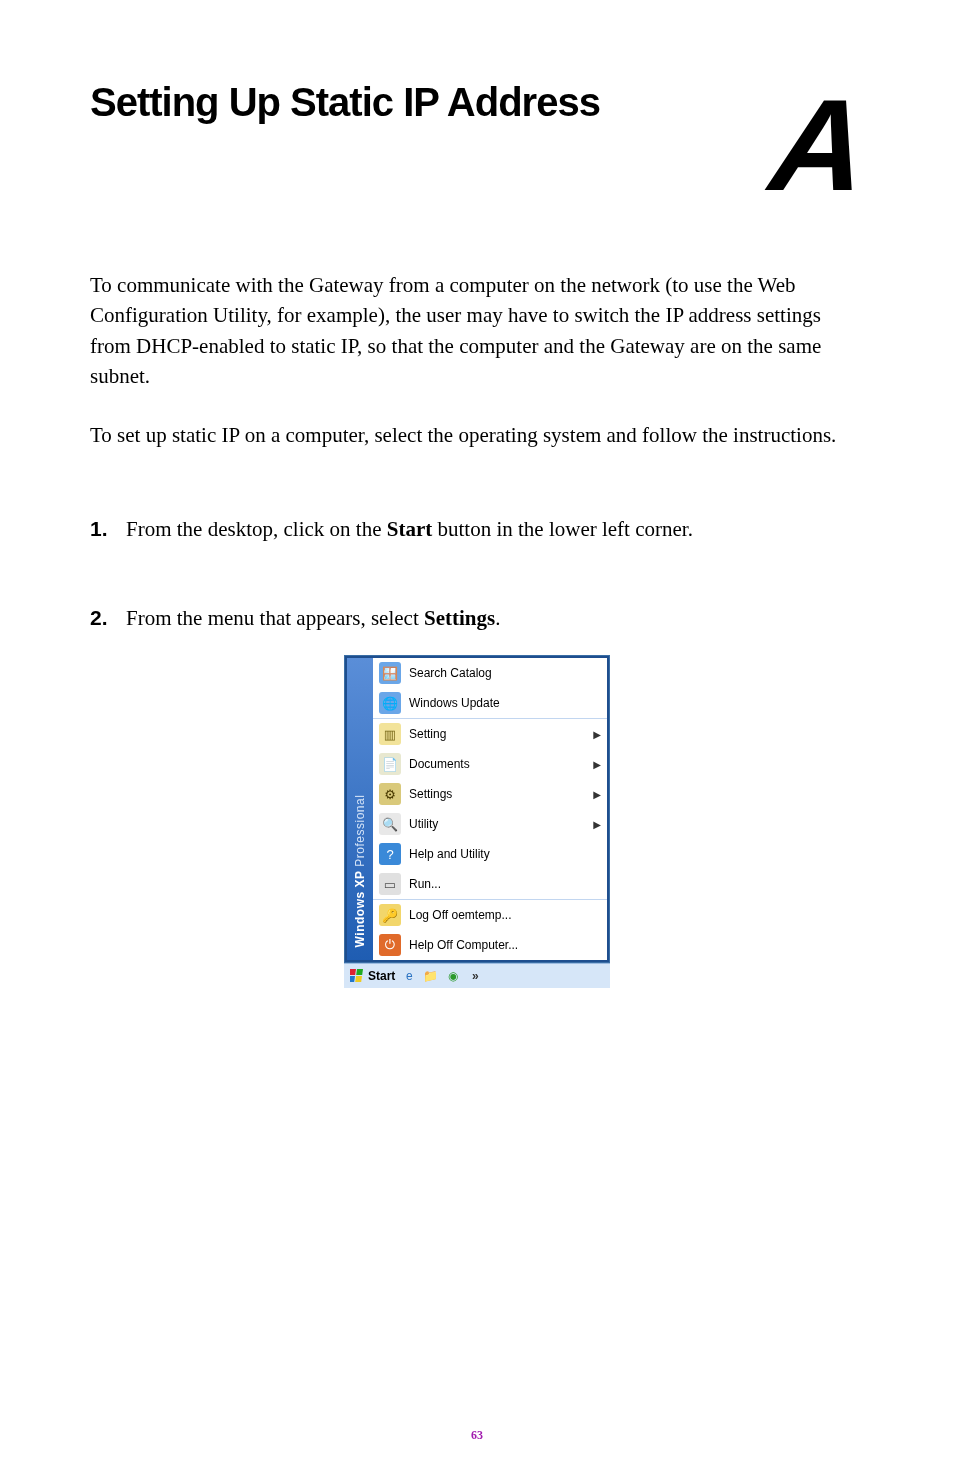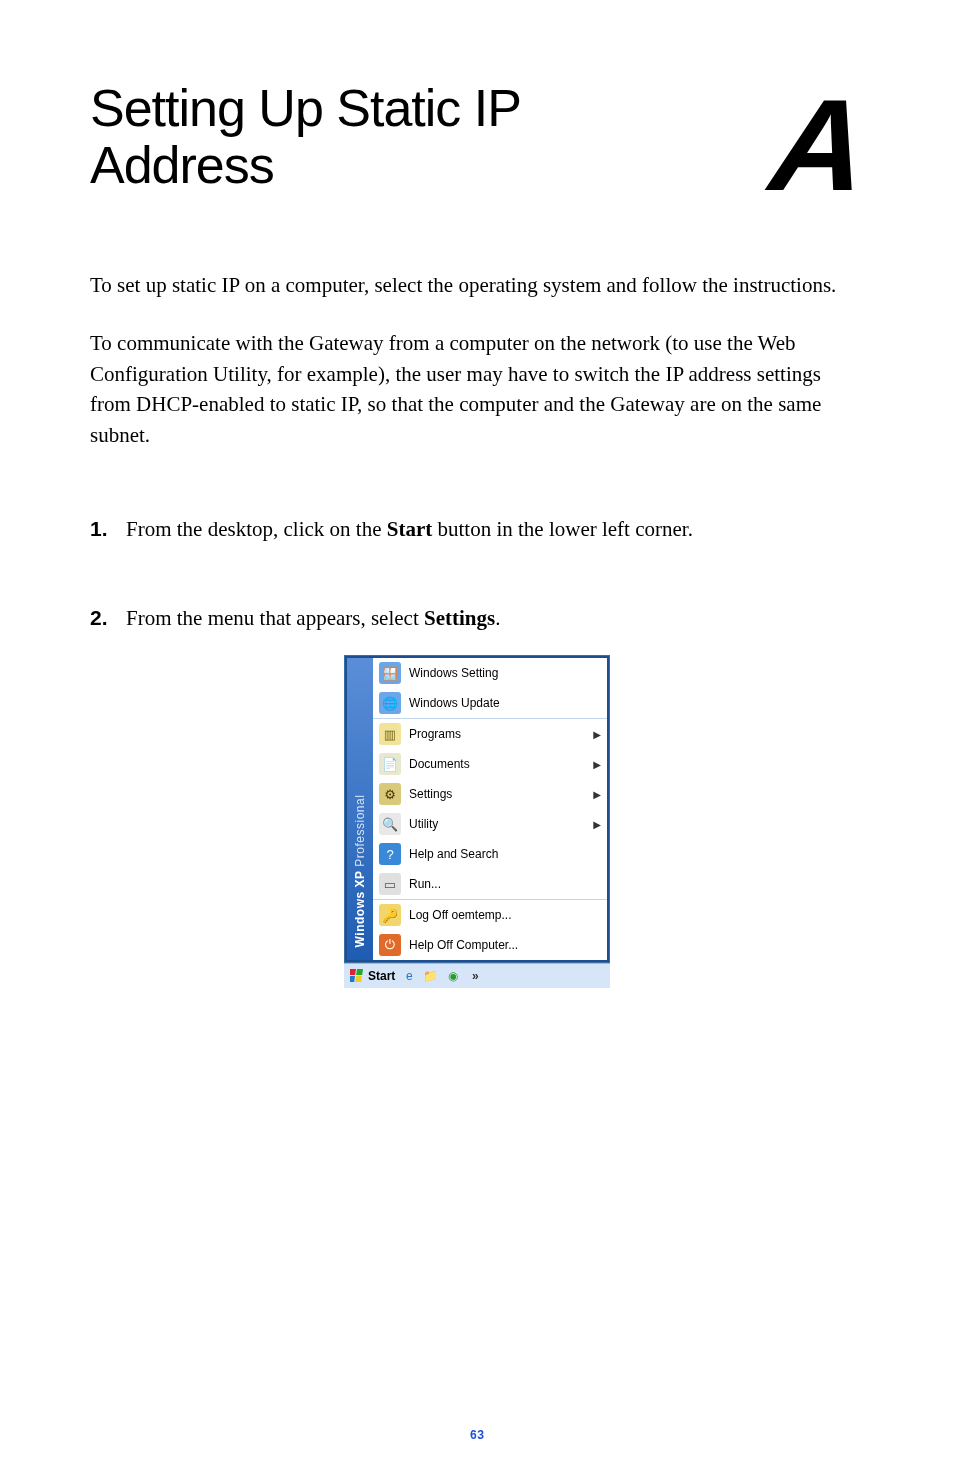--- a/index.html
+++ b/index.html
@@ -18,22 +18,22 @@
     position: relative;
   }
   .title-row {
     display: flex;
     justify-content: space-between;
     align-items: flex-start;
     margin-bottom: 60px;
   }
   .doc-title {
     font-family: "Trebuchet MS", "Arial Black", Arial, sans-serif;
-    font-weight: 400;
-    font-size: 52px;
+    font-weight: 700;
+    font-size: 40px;
     line-height: 1.1;
     letter-spacing: -1px;
     max-width: 560px;
   }
   .big-letter {
     font-family: "Trebuchet MS", Arial, sans-serif;
     font-style: italic;
     font-weight: 900;
     font-size: 130px;
     line-height: 1;
@@ -187,38 +187,38 @@
     display: inline-flex;
     align-items: center;
     justify-content: center;
     font-size: 12px;
   }
   .page-number {
     position: absolute;
     bottom: 32px;
     left: 0; right: 0;
     text-align: center;
-    font-family: Liberation Mono, monospace;
+    font-family: Liberation Serif, serif;
     font-size: 12px;
     font-weight: 700;
-    color: #1d4ed8;
+    color: #a21caf;
   }
 </style>
 </head>
 <body>
 
 <div class="page">
 
   <div class="title-row">
     <div class="doc-title">Setting Up Static IP Address</div>
     <div class="big-letter">A</div>
   </div>
 
+  <p class="para">To communicate with the Gateway from a computer on the network (to use the Web Configuration Utility, for example), the user may have to switch the IP address settings from DHCP-enabled to static IP, so that the computer and the Gateway are on the same subnet.</p>
   <p class="para">To set up static IP on a computer, select the operating system and follow the instructions.</p>
-  <p class="para">To communicate with the Gateway from a computer on the network (to use the Web Configuration Utility, for example), the user may have to switch the IP address settings from DHCP-enabled to static IP, so that the computer and the Gateway are on the same subnet.</p>
 
 
 
   <ol class="steps">
     <li>
       <span class="step-num">1.</span>
       <span class="step-text">
         <span>From the desktop, click on the </span><span class="bold">Start</span><span> button in the lower left corner.</span>
       </span>
     </li>
@@ -237,52 +237,52 @@
           <div class="xp-vbar">
             <div class="xp-vtext">
               <span>Windows XP</span><span class="grey"> Professional</span>
             </div>
           </div>
           <div class="xp-list">
 
             <div class="xp-sec">
               <div class="xp-item">
                 <span class="xp-ico" style="background:#6aa6e8">🪟</span>
-                <span>Windows Setting</span>
+                <span>Search Catalog</span>
               </div>
               <div class="xp-item">
                 <span class="xp-ico" style="background:#6aa6e8">🌐</span>
                 <span>Windows Update</span>
               </div>
             </div>
 
             <div class="xp-sec">
               <div class="xp-item">
                 <span class="xp-ico" style="background:#f2e39a;color:#7a6a1a">▥</span>
-                <span>Programs</span>
+                <span>Setting</span>
                 <span class="xp-arrow">▶</span>
               </div>
               <div class="xp-item">
                 <span class="xp-ico" style="background:#e8e8d0;color:#5a5a3a">📄</span>
                 <span>Documents</span>
                 <span class="xp-arrow">▶</span>
               </div>
               <div class="xp-item">
                 <span class="xp-ico" style="background:#d9c97b;color:#4a3a00">⚙</span>
                 <span>Settings</span>
                 <span class="xp-arrow">▶</span>
               </div>
               <div class="xp-item">
                 <span class="xp-ico" style="background:#e8e8e8;color:#777">🔍</span>
                 <span>Utility</span>
                 <span class="xp-arrow">▶</span>
               </div>
               <div class="xp-item">
                 <span class="xp-ico" style="background:#3a89d8">?</span>
-                <span>Help and Search</span>
+                <span>Help and Utility</span>
               </div>
               <div class="xp-item">
                 <span class="xp-ico" style="background:#e0e0e0;color:#555">▭</span>
                 <span>Run...</span>
               </div>
             </div>
 
             <div class="xp-sec">
               <div class="xp-item">
                 <span class="xp-ico" style="background:#f2d66b;color:#8a6a00">🔑</span>

